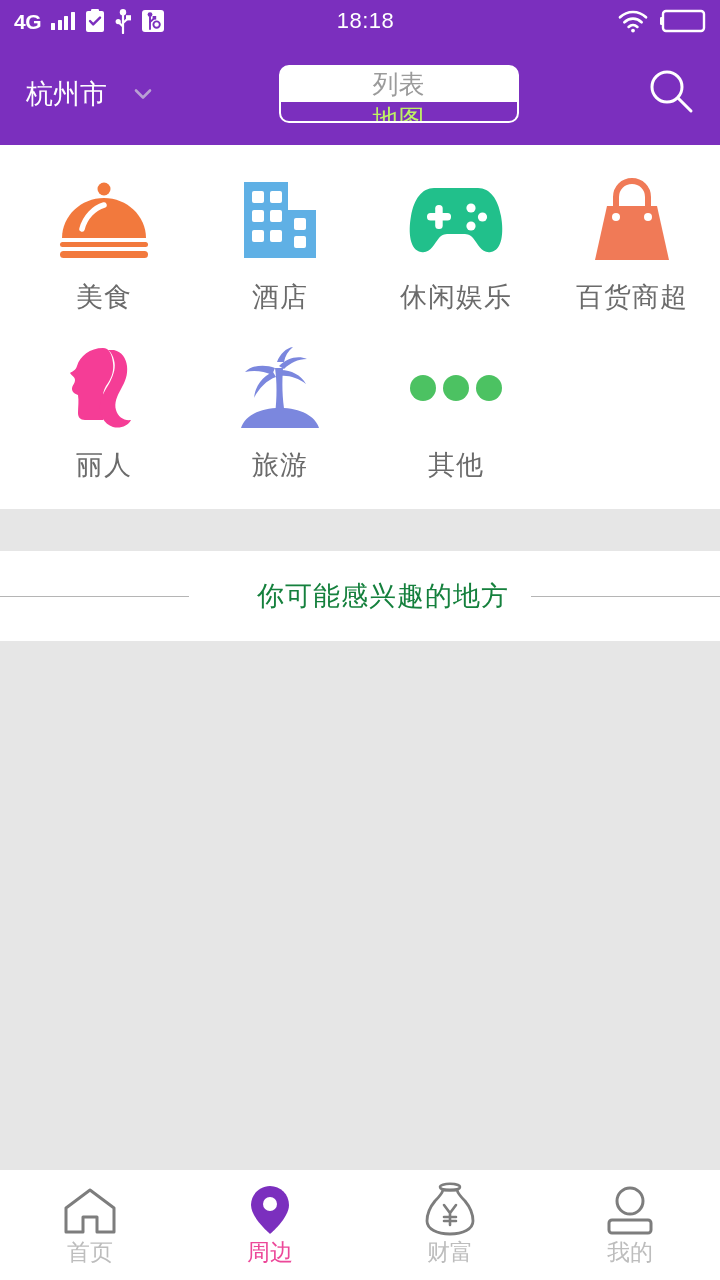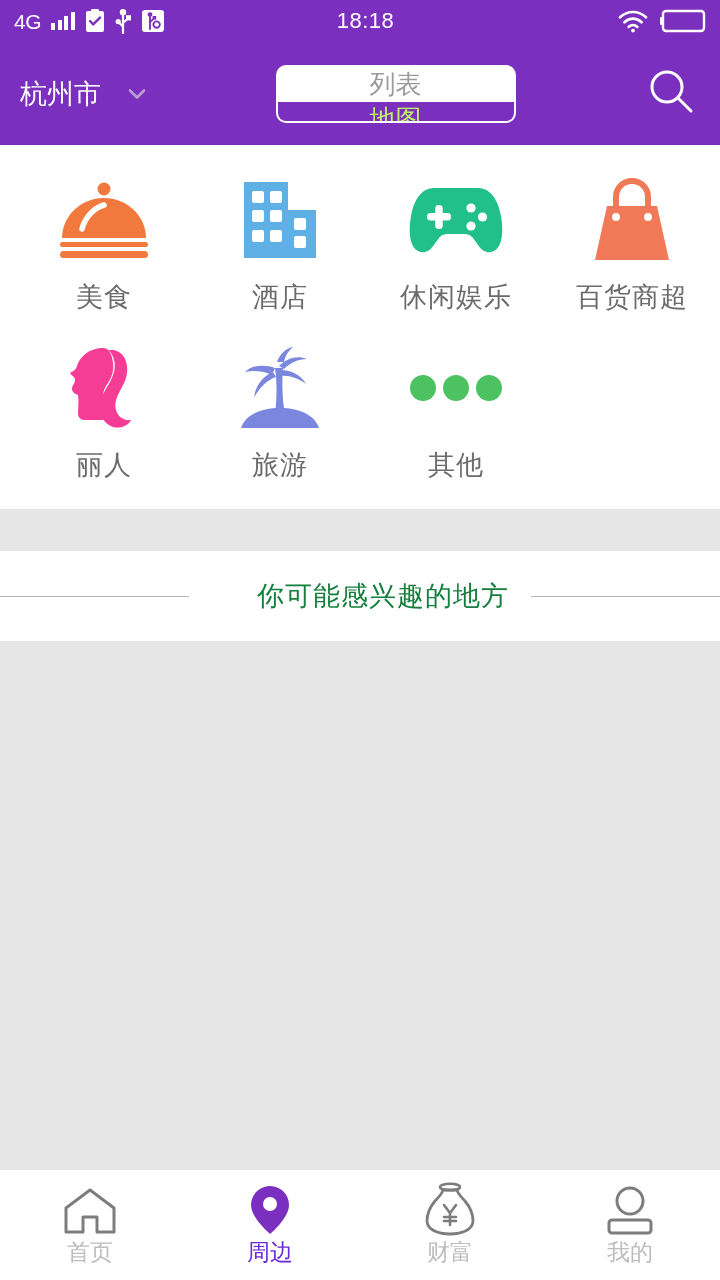--- a/index.html
+++ b/index.html
@@ -10,40 +10,40 @@
   }
   #app { position:relative; width:720px; height:1280px; background:#fff; display:flex; flex-direction:column; }
 
   
   .statusbar {
     height:42px; background:#7B2FBE; color:#fff;
     display:flex; align-items:center; position:relative; flex:0 0 auto;
     padding:0 14px;
   }
   .sb-left { display:flex; align-items:center; gap:10px; }
-  .sb-net { font-size:21px; font-weight:400; letter-spacing:-0.5px; line-height:1; }
+  .sb-net { font-size:21px; font-weight:700; letter-spacing:-0.5px; line-height:1; }
   .sb-bars { display:flex; align-items:flex-end; gap:2.5px; height:18px; }
   .sb-bars i { display:block; width:4px; background:#fff; border-radius:0.5px; }
   .sb-bars i:nth-child(1){height:7px;}
   .sb-bars i:nth-child(2){height:10px;}
   .sb-bars i:nth-child(3){height:14px;}
   .sb-bars i:nth-child(4){height:18px;}
   .sb-icon { display:flex; align-items:center; justify-content:center; }
   .sb-time {
     position:absolute; left:11px; right:0; text-align:center;
     font-size:22px; letter-spacing:0.5px; pointer-events:none;
   }
   .sb-right { margin-left:auto; display:flex; align-items:center; gap:12px; }
 
   
   .navbar {
     height:103px; background:#7B2FBE;
     display:flex; align-items:center; padding:0 20px; flex:0 0 auto;
   }
-  .city { display:flex; align-items:center; gap:26px; cursor:pointer; }
+  .city { display:flex; align-items:center; gap:26px; cursor:pointer;margin-left:6px; }
   .city-name { color:#fff; font-size:27px; font-weight:400; }
   .chev { width:20px; height:20px; }
 
   .segment {
     margin:0 auto; display:flex; border:2px solid #fff; border-radius:10px;
     overflow:hidden; background:#fff; height:58px; width:240px;flex-direction:column;
   }
   .seg-btn {
     flex:1; display:flex; align-items:center; justify-content:center;
     font-size:26px; cursor:pointer; user-select:none;
@@ -85,21 +85,21 @@
   .tabbar {
     height:110px; background:#ffffff; display:flex; flex:0 0 auto;
     border-top:1px solid #ffffff;
   }
   .tab {
     flex:1; display:flex; flex-direction:column; align-items:center;
     justify-content:center; gap:1px; cursor:pointer;
   }
   .tab-ico { height:52px; display:flex; align-items:flex-end; justify-content:center; }
   .tab-label { font-size:23px; color:#bdbdbd; }
-  .tab.active .tab-label { color:#6d28d9; }
+  .tab.active .tab-label { color:#ec4899; }
 </style>
 </head>
 <body>
 
 <div id="app">
 
   <div class="statusbar">
     <div class="sb-left">
       <span class="sb-net">4G</span>
       <span class="sb-bars">

